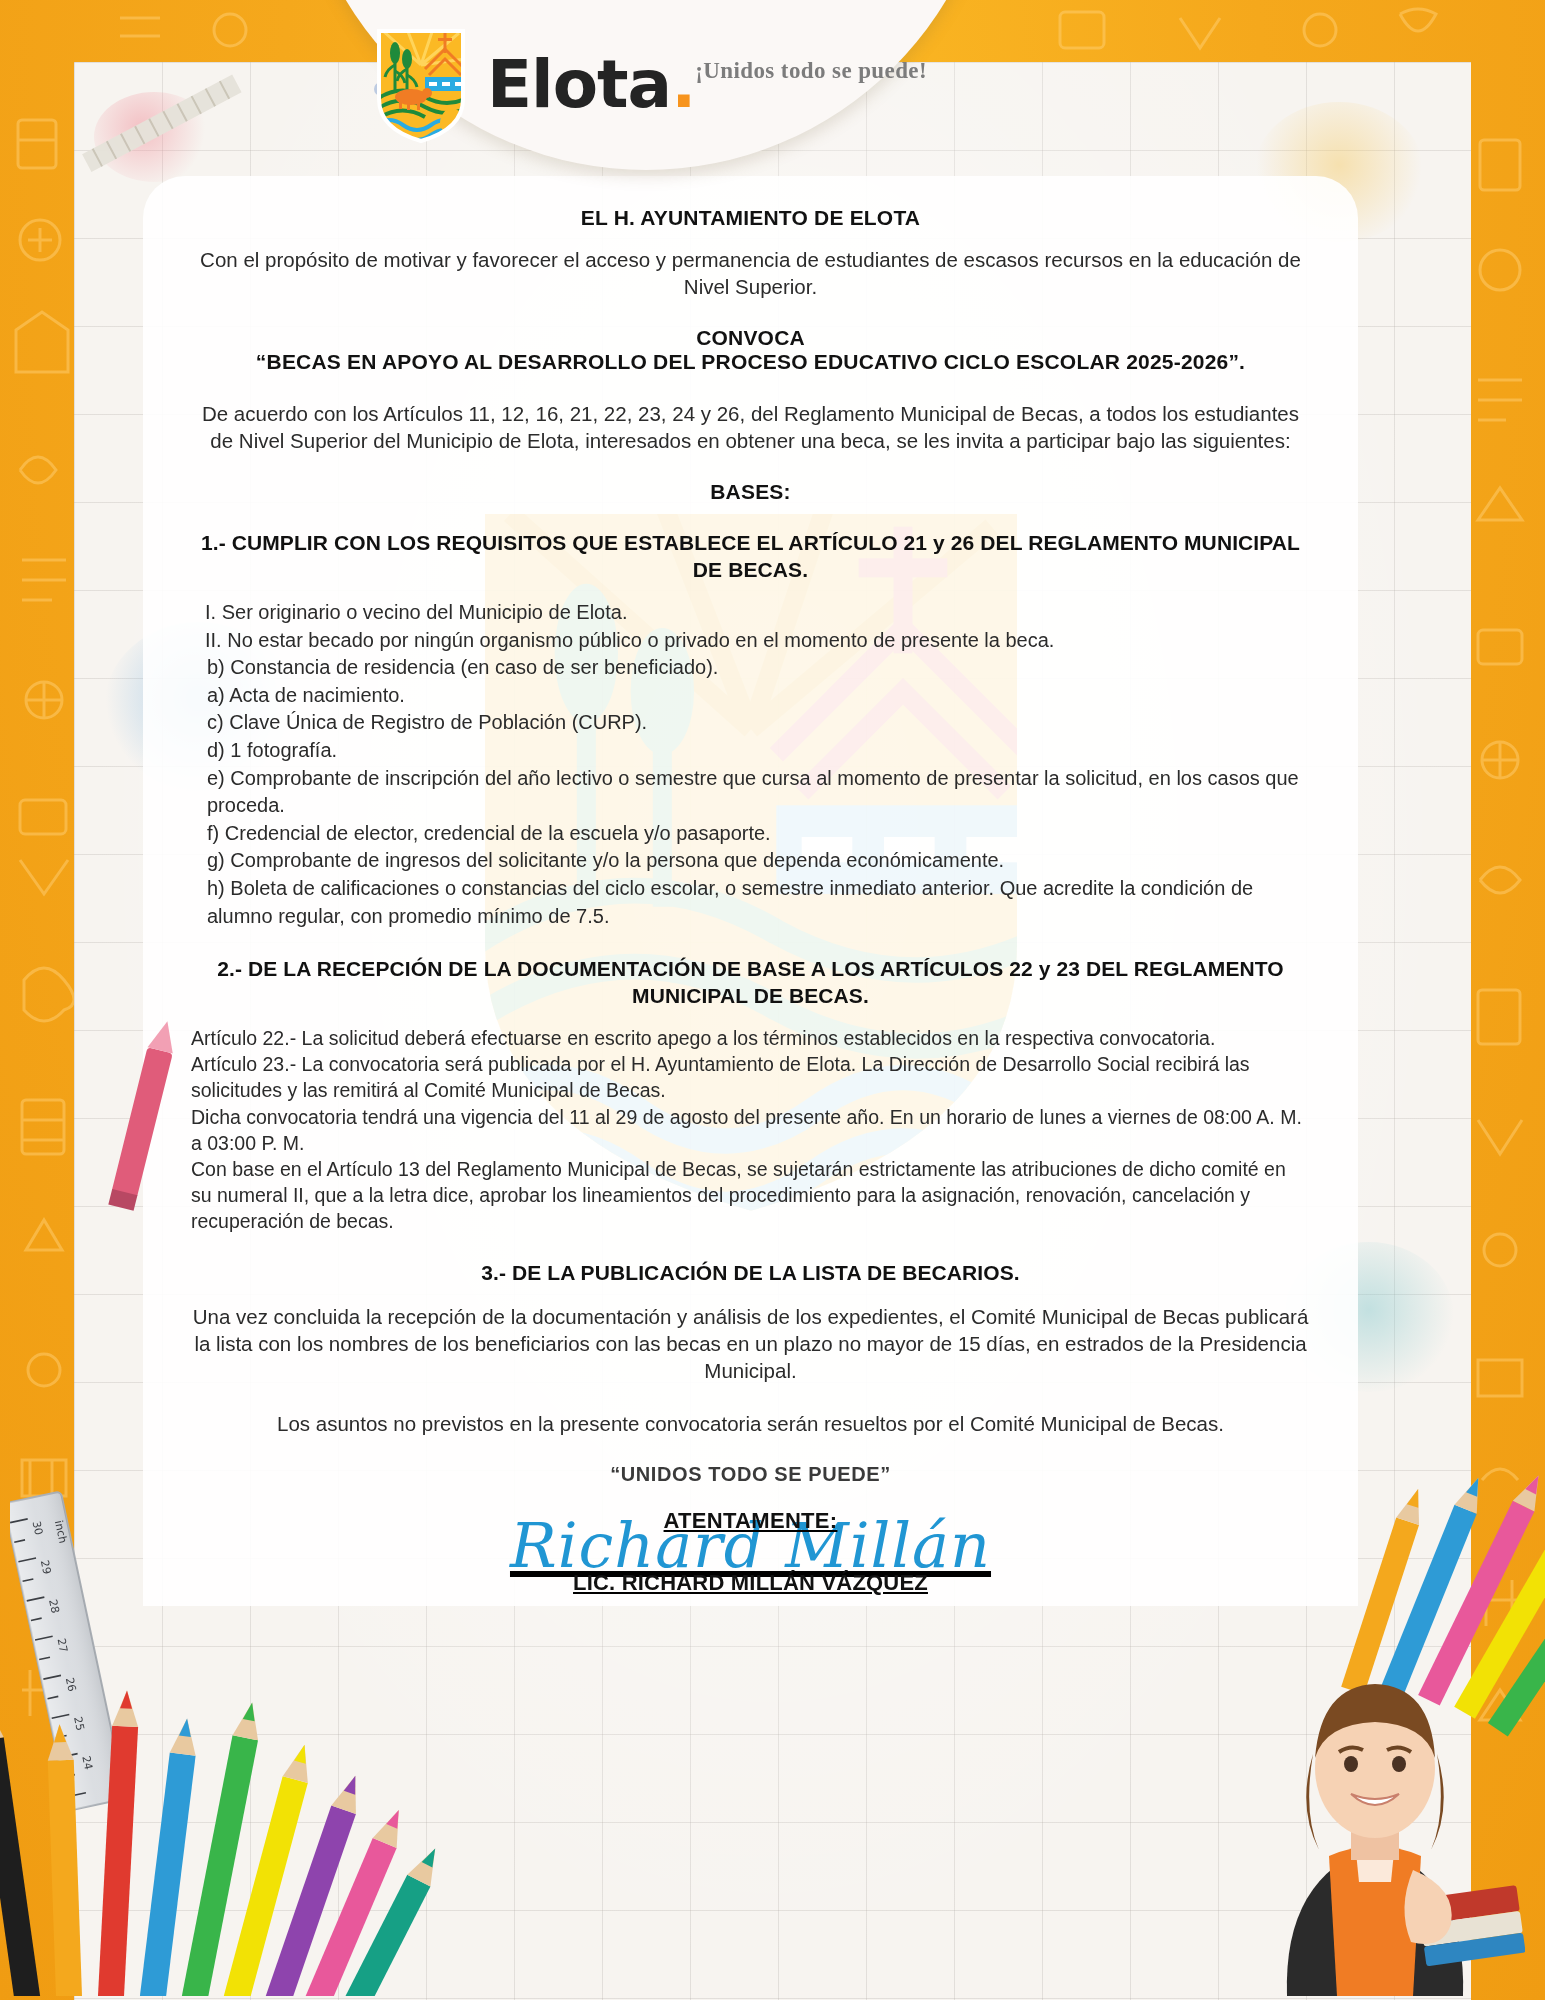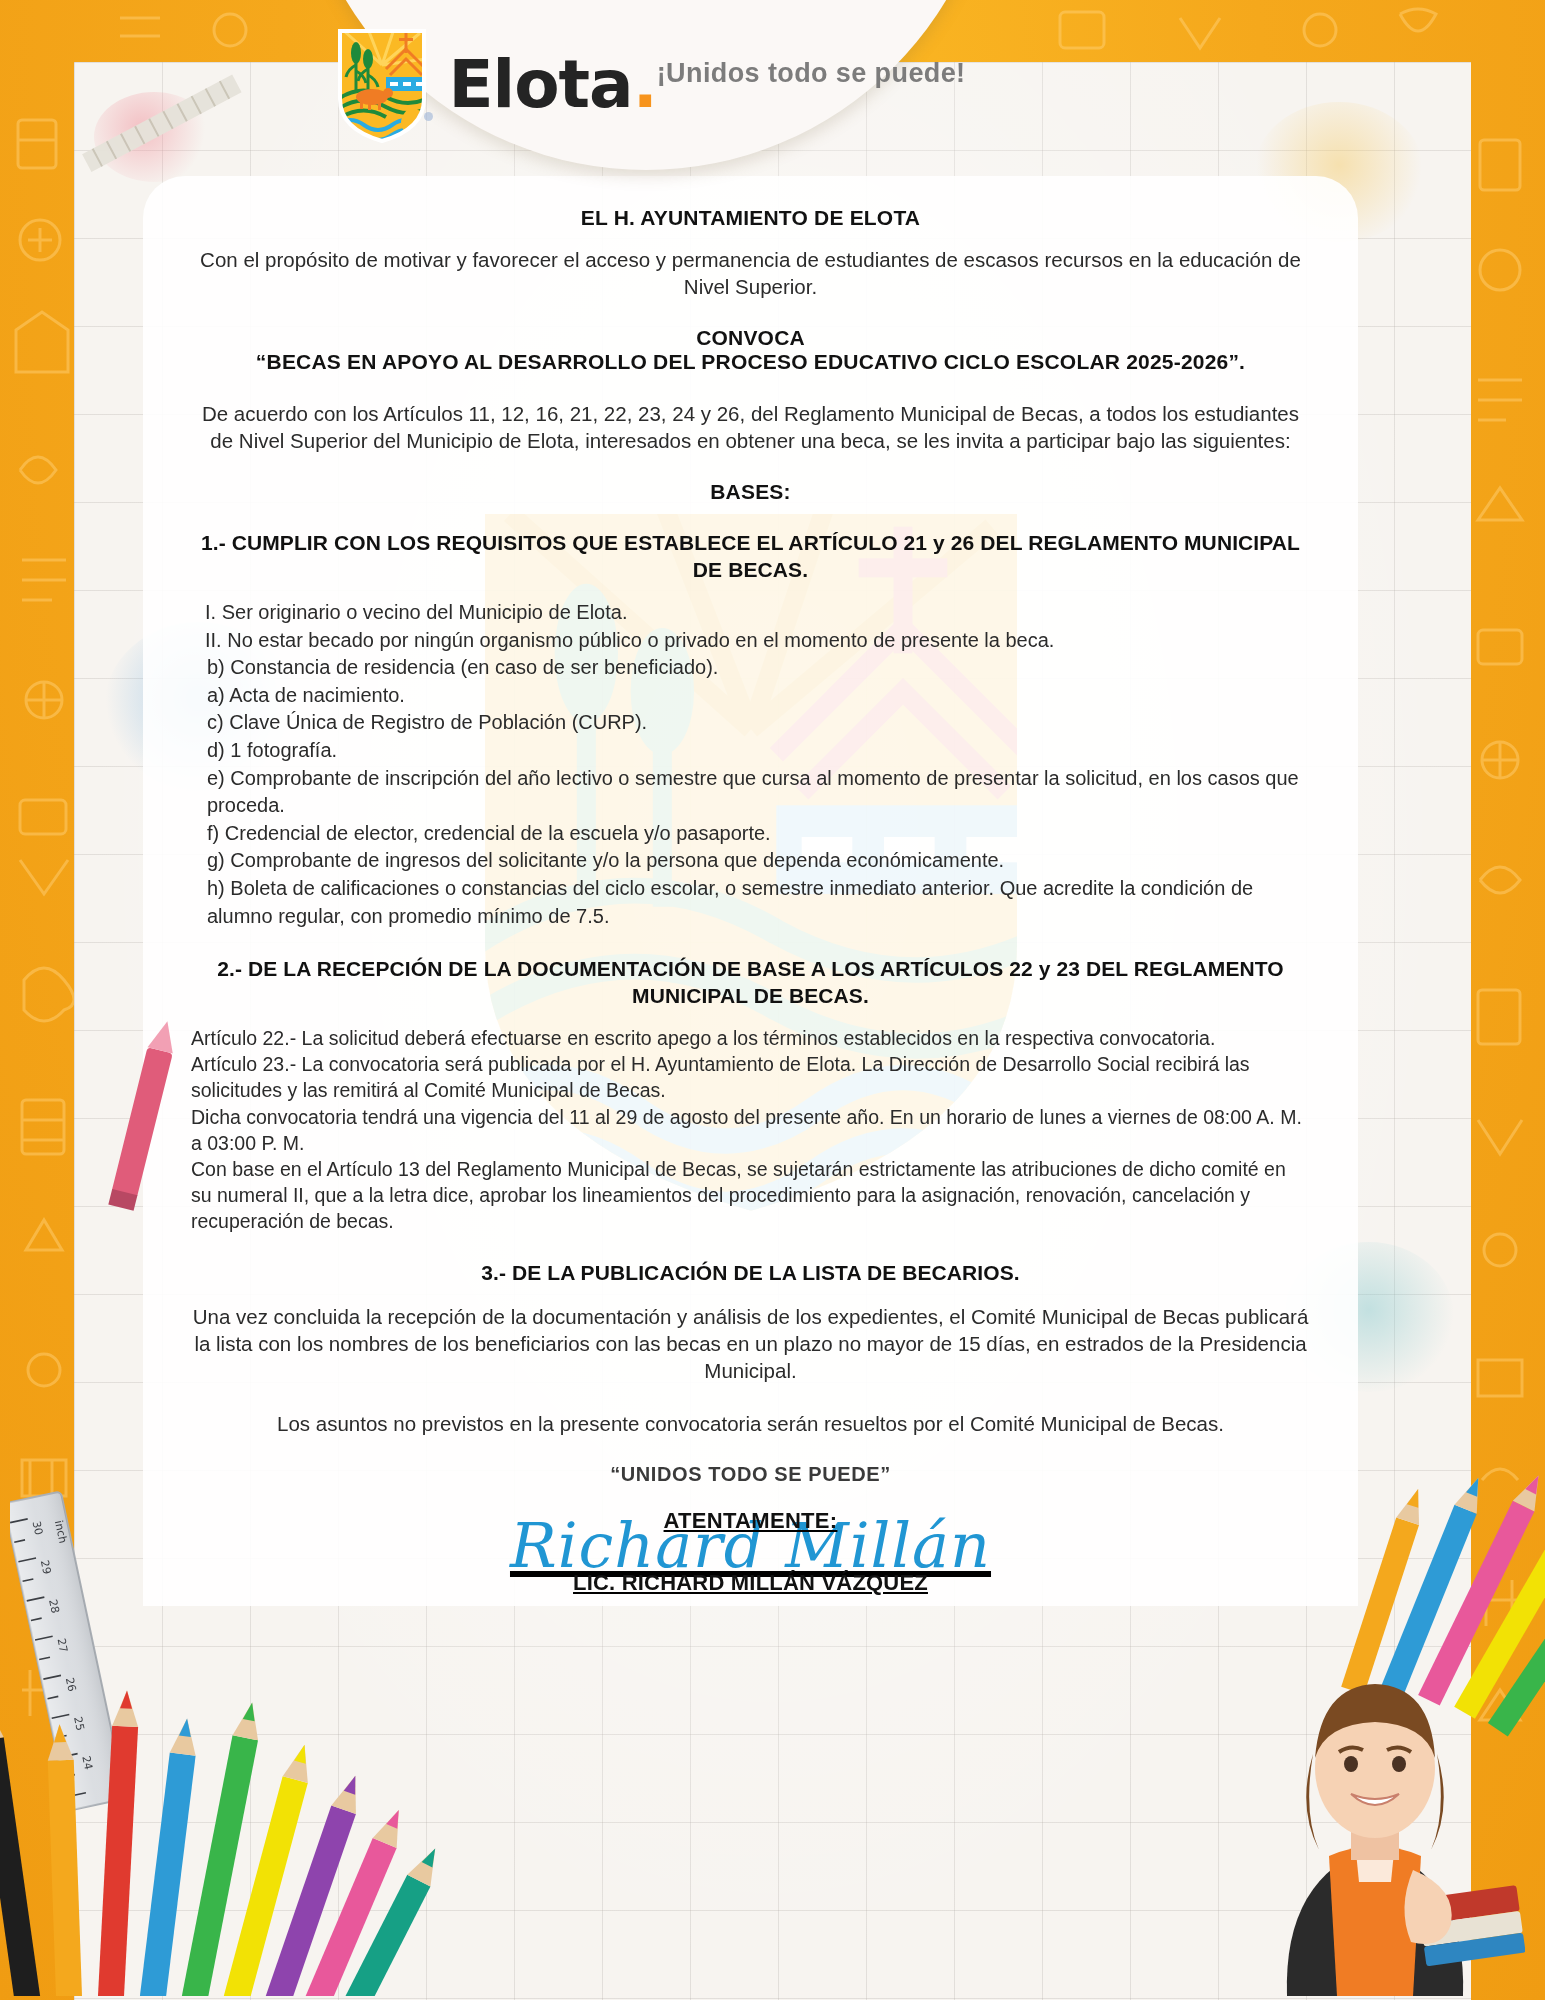--- a/index.html
+++ b/index.html
@@ -66,23 +66,23 @@
   }
   .crest { width: 96px; height: 120px; flex: 0 0 auto; }
   .brand-text { display: flex; flex-direction: row; align-items: flex-start; }
   .brand-name {
     font-size: 66px; font-weight: 700; color: #242424;
     letter-spacing: -1px; line-height: .95;
     font-family: "DejaVu Sans", sans-serif;
   }
   .brand-name .dot { color: #F7941D; }
   .brand-tag {
-    font-size: 27px; color: #7C7C7C; font-weight: 600;
+    font-size: 23px; color: #7C7C7C; font-weight: 600;
     letter-spacing: .4px; margin-top: 4px;
-    font-family: Liberation Sans, sans-serif;
+    font-family: Liberation Serif, serif;
   }
 
   
   .card {
     position: absolute;
     left: 143px; top: 176px;
     width: 1215px; height: 1430px;
     background: rgba(255,255,255,.90);
     border-radius: 42px 42px 0 0;
     z-index: 5;

